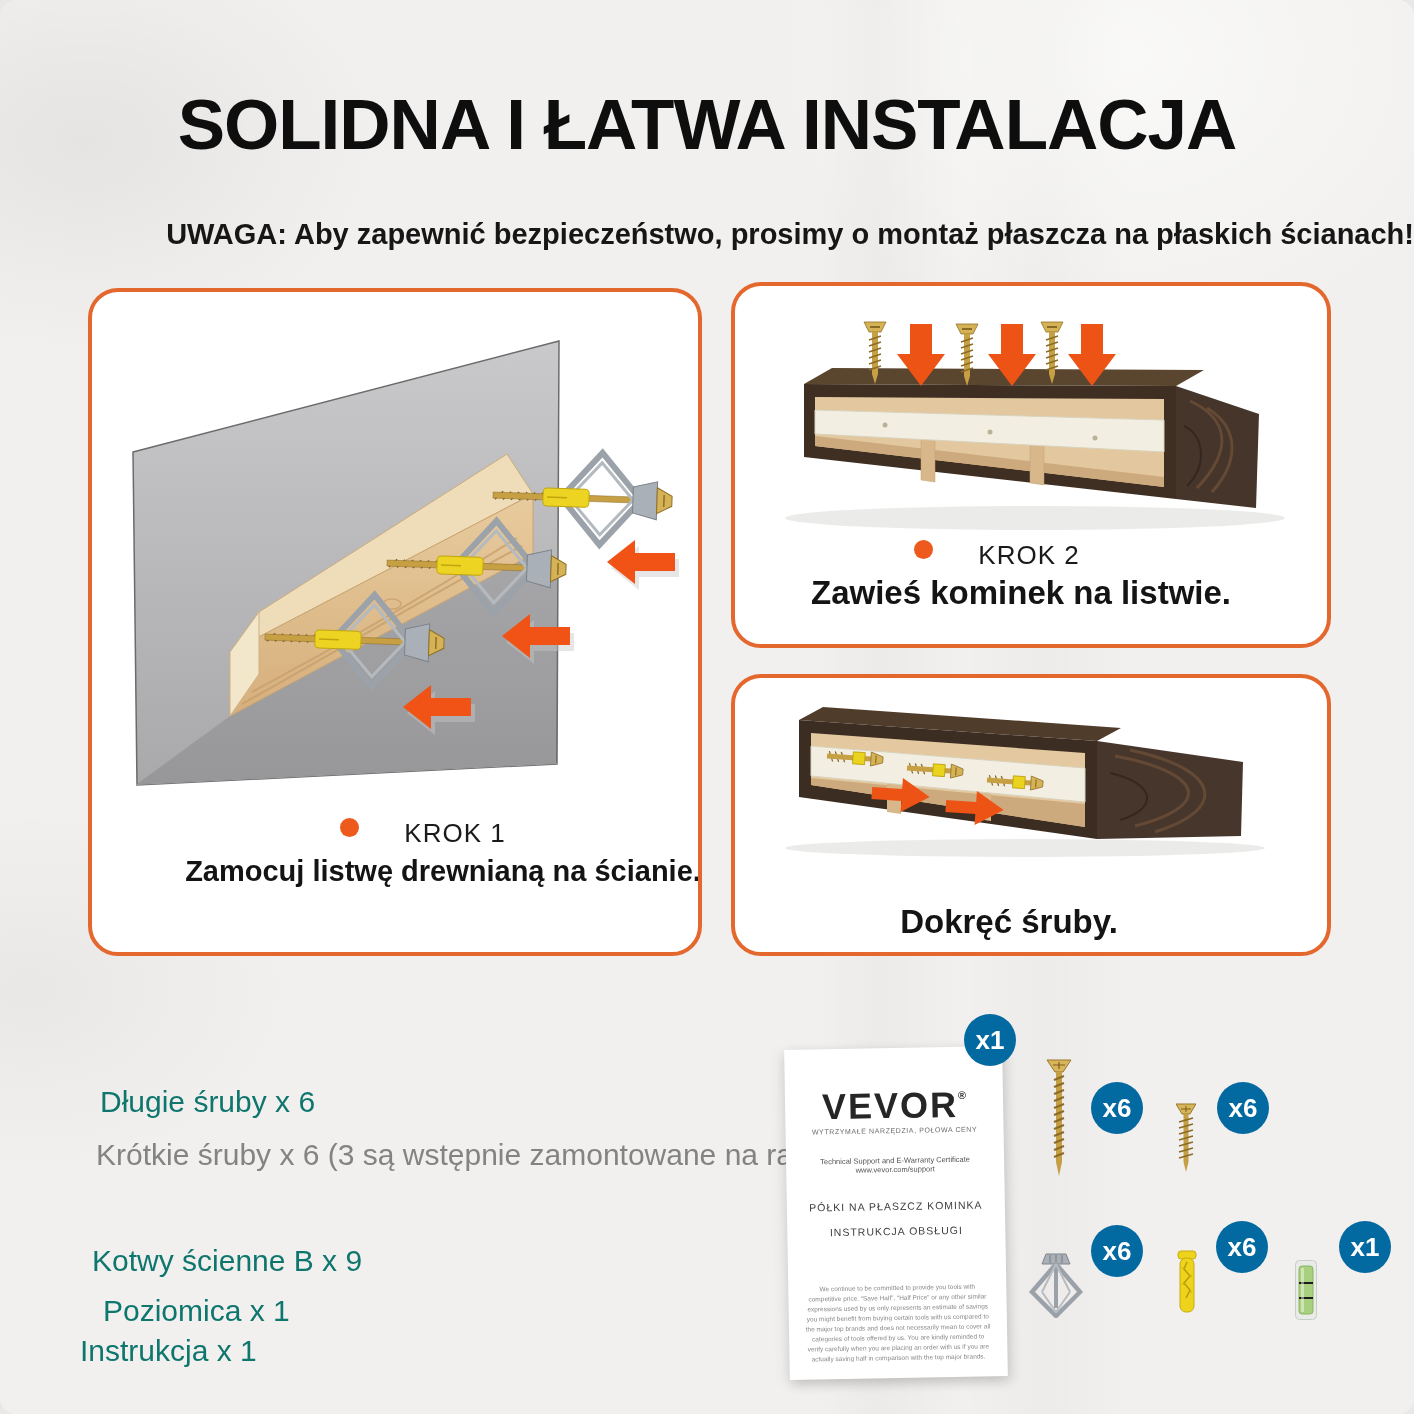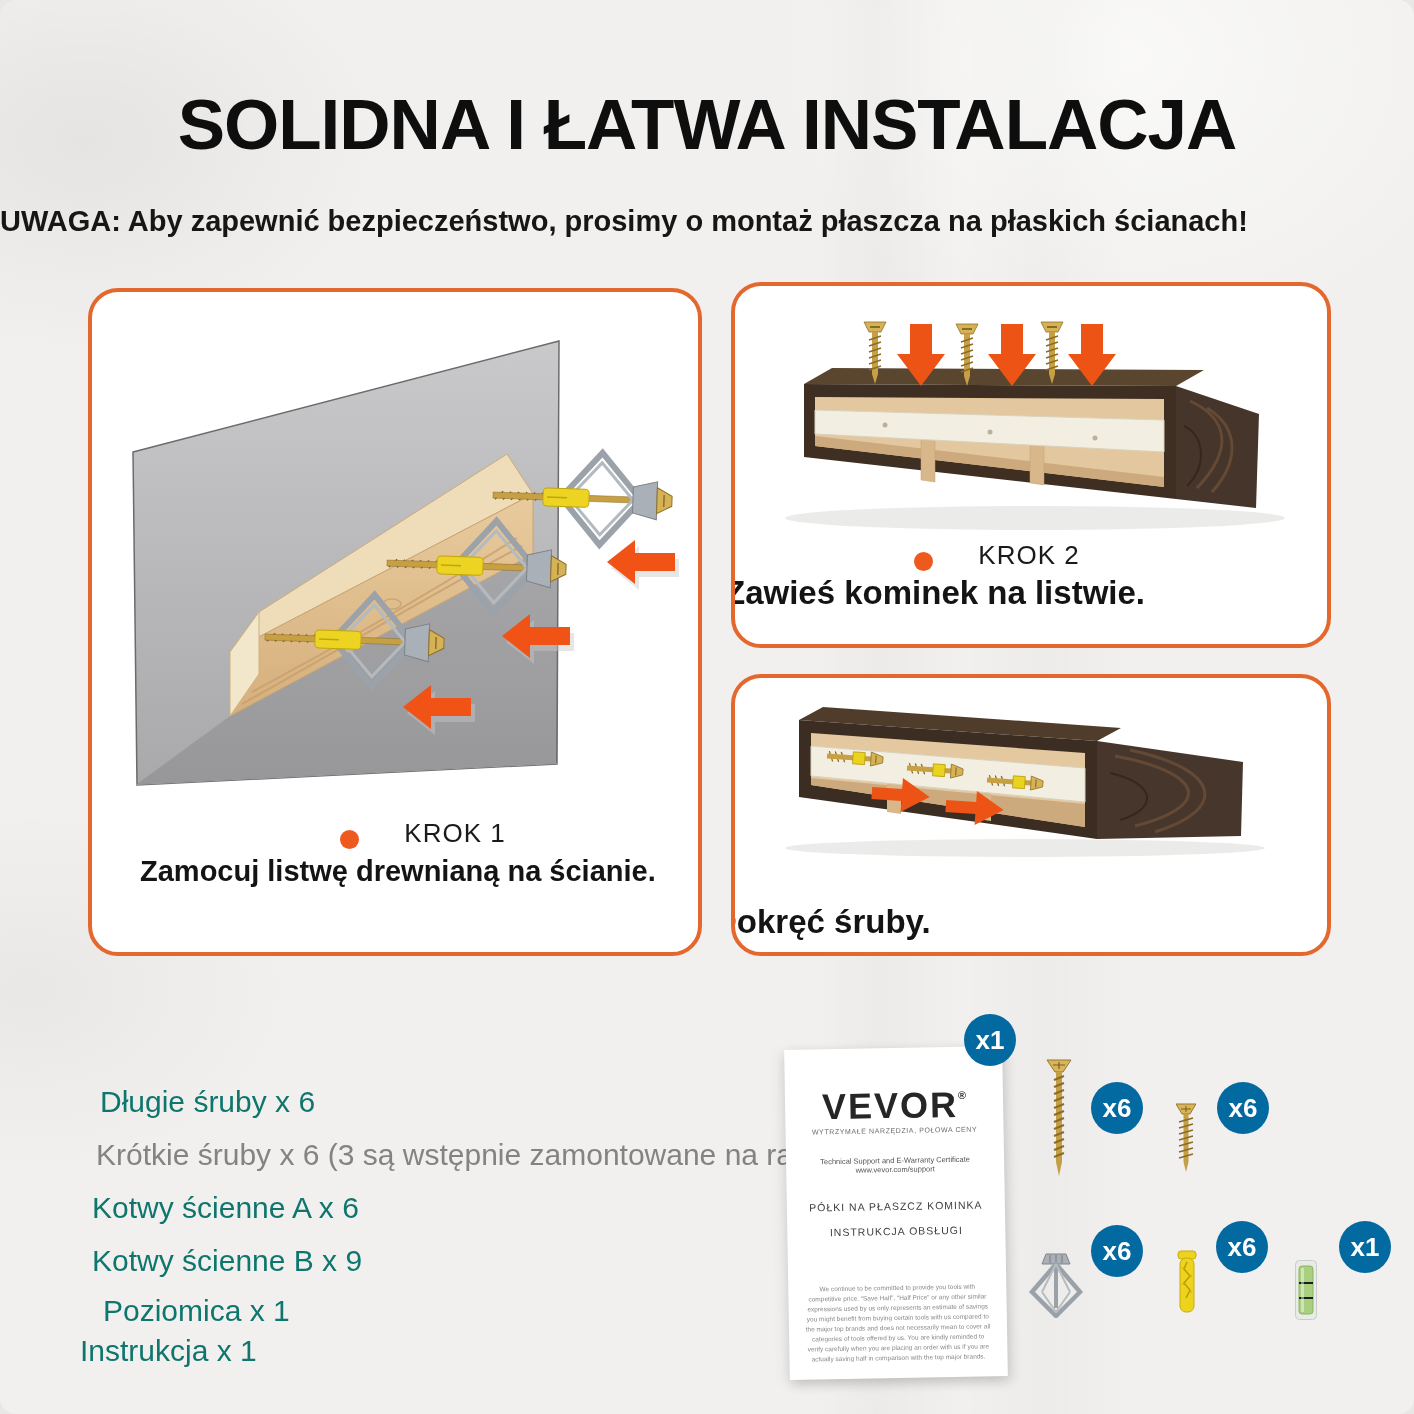--- a/index.html
+++ b/index.html
@@ -16,38 +16,38 @@
       radial-gradient(420px 300px at 6% 10%, rgba(0,0,0,0.05), transparent 70%),
       radial-gradient(380px 260px at 2% 70%, rgba(0,0,0,0.035), transparent 70%),
       radial-gradient(520px 420px at 80% 4%, rgba(255,255,255,0.6), transparent 70%),
       linear-gradient(90deg, transparent 58%, rgba(0,0,0,0.025) 62%, transparent 68%, rgba(0,0,0,0.02) 74%, transparent 80%);
   }
   .page-title{
     position:absolute;left:0;right:0;top:84px;text-align:center;
     font-size:71px;font-weight:700;letter-spacing:-1px;color:#0e0e0e;white-space:nowrap;
   }
   .page-subtitle{
-    position:absolute;left:0;right:0;top:205px;text-align:left;
+    position:absolute;left:0;right:0;top:218px;text-align:right;
     font-size:29px;font-weight:700;color:#161616;white-space:nowrap;
   }
   .panel{
     position:absolute;background:#ffffff;border:4px solid #e4672e;border-radius:30px;
     box-sizing:border-box;overflow:hidden;
   }
   #panel-step1{left:88px;top:288px;width:614px;height:668px;}
   #panel-step2{left:731px;top:282px;width:600px;height:366px;}
   #panel-step3{left:731px;top:674px;width:600px;height:282px;}
   .panel svg{position:absolute;left:0;top:0;display:block;}
   .step-row{
-    position:absolute;left:0;right:0;display:flex;align-items:flex-end;justify-content:center;gap:45px;
+    position:absolute;left:0;right:0;display:flex;align-items:flex-start;justify-content:center;gap:45px;
   }
   .step-dot{width:19px;height:19px;border-radius:50%;background:#ee5a1e;flex:0 0 auto;}
   .step-label{font-size:26px;font-weight:500;letter-spacing:1px;color:#1a1a1a;white-space:nowrap;}
   .step-caption{
-    position:absolute;left:0;right:0;font-weight:600;color:#141414;white-space:nowrap;
+    position:absolute;left:0;right:0;text-align:center;font-weight:600;color:#141414;white-space:nowrap;
   }
   #panel-step1 .step-row{top:526px;transform:translateX(28px);}
   #panel-step1 .step-caption{top:563px;font-size:29px;transform:translateX(48px);}
   #panel-step2 .step-row{top:254px;transform:translateX(-34px);}
   #panel-step2 .step-caption{top:288px;font-size:33px;transform:translateX(-10px);}
   #panel-step3 .step-row{top:188px;transform:translateX(-30px);}
   #panel-step3 .step-caption{top:225px;font-size:33px;transform:translateX(-22px);}
 
   .hw-heading{
     position:absolute;left:85px;top:1008px;font-size:47px;font-weight:700;color:#101010;white-space:nowrap;
@@ -226,21 +226,20 @@
       <use href="#scrH" transform="translate(172,90) rotate(4)"></use>
       <use href="#scrH" transform="translate(252,102) rotate(4)"></use>
       <use href="#arrR" transform="translate(138,98) rotate(4)" fill="#ee5316"></use>
       <use href="#arrR" transform="translate(212,111) rotate(4)" fill="#ee5316"></use>
     </svg>
     <div class="step-caption">Dokręć śruby.</div>
   </div>
 
   <div class="hw-item" id="hw-item-0">Długie śruby x 6</div>
   <div class="hw-item muted" id="hw-item-1">Krótkie śruby x 6 (3 są wstępnie zamontowane na ramie)</div>
-  <div class="hw-item" id="hw-item-2">Kotwy ścienne A x 6</div>
   <div class="hw-item" id="hw-item-3">Kotwy ścienne B x 9</div>
   <div class="hw-item" id="hw-item-4">Poziomica x 1</div>
   <div class="hw-item" id="hw-item-5">Instrukcja x 1</div>
 
   <div class="manual">
     <div class="manual-brand"><span>VEVOR</span><sup>®</sup></div>
     <div class="manual-tagline">WYTRZYMAŁE NARZĘDZIA, POŁOWA CENY</div>
     <div class="manual-support">Technical Support and E-Warranty Certificate www.vevor.com/support</div>
     <div class="manual-title">PÓŁKI NA PŁASZCZ KOMINKA</div>
     <div class="manual-subtitle">INSTRUKCJA OBSŁUGI</div>

